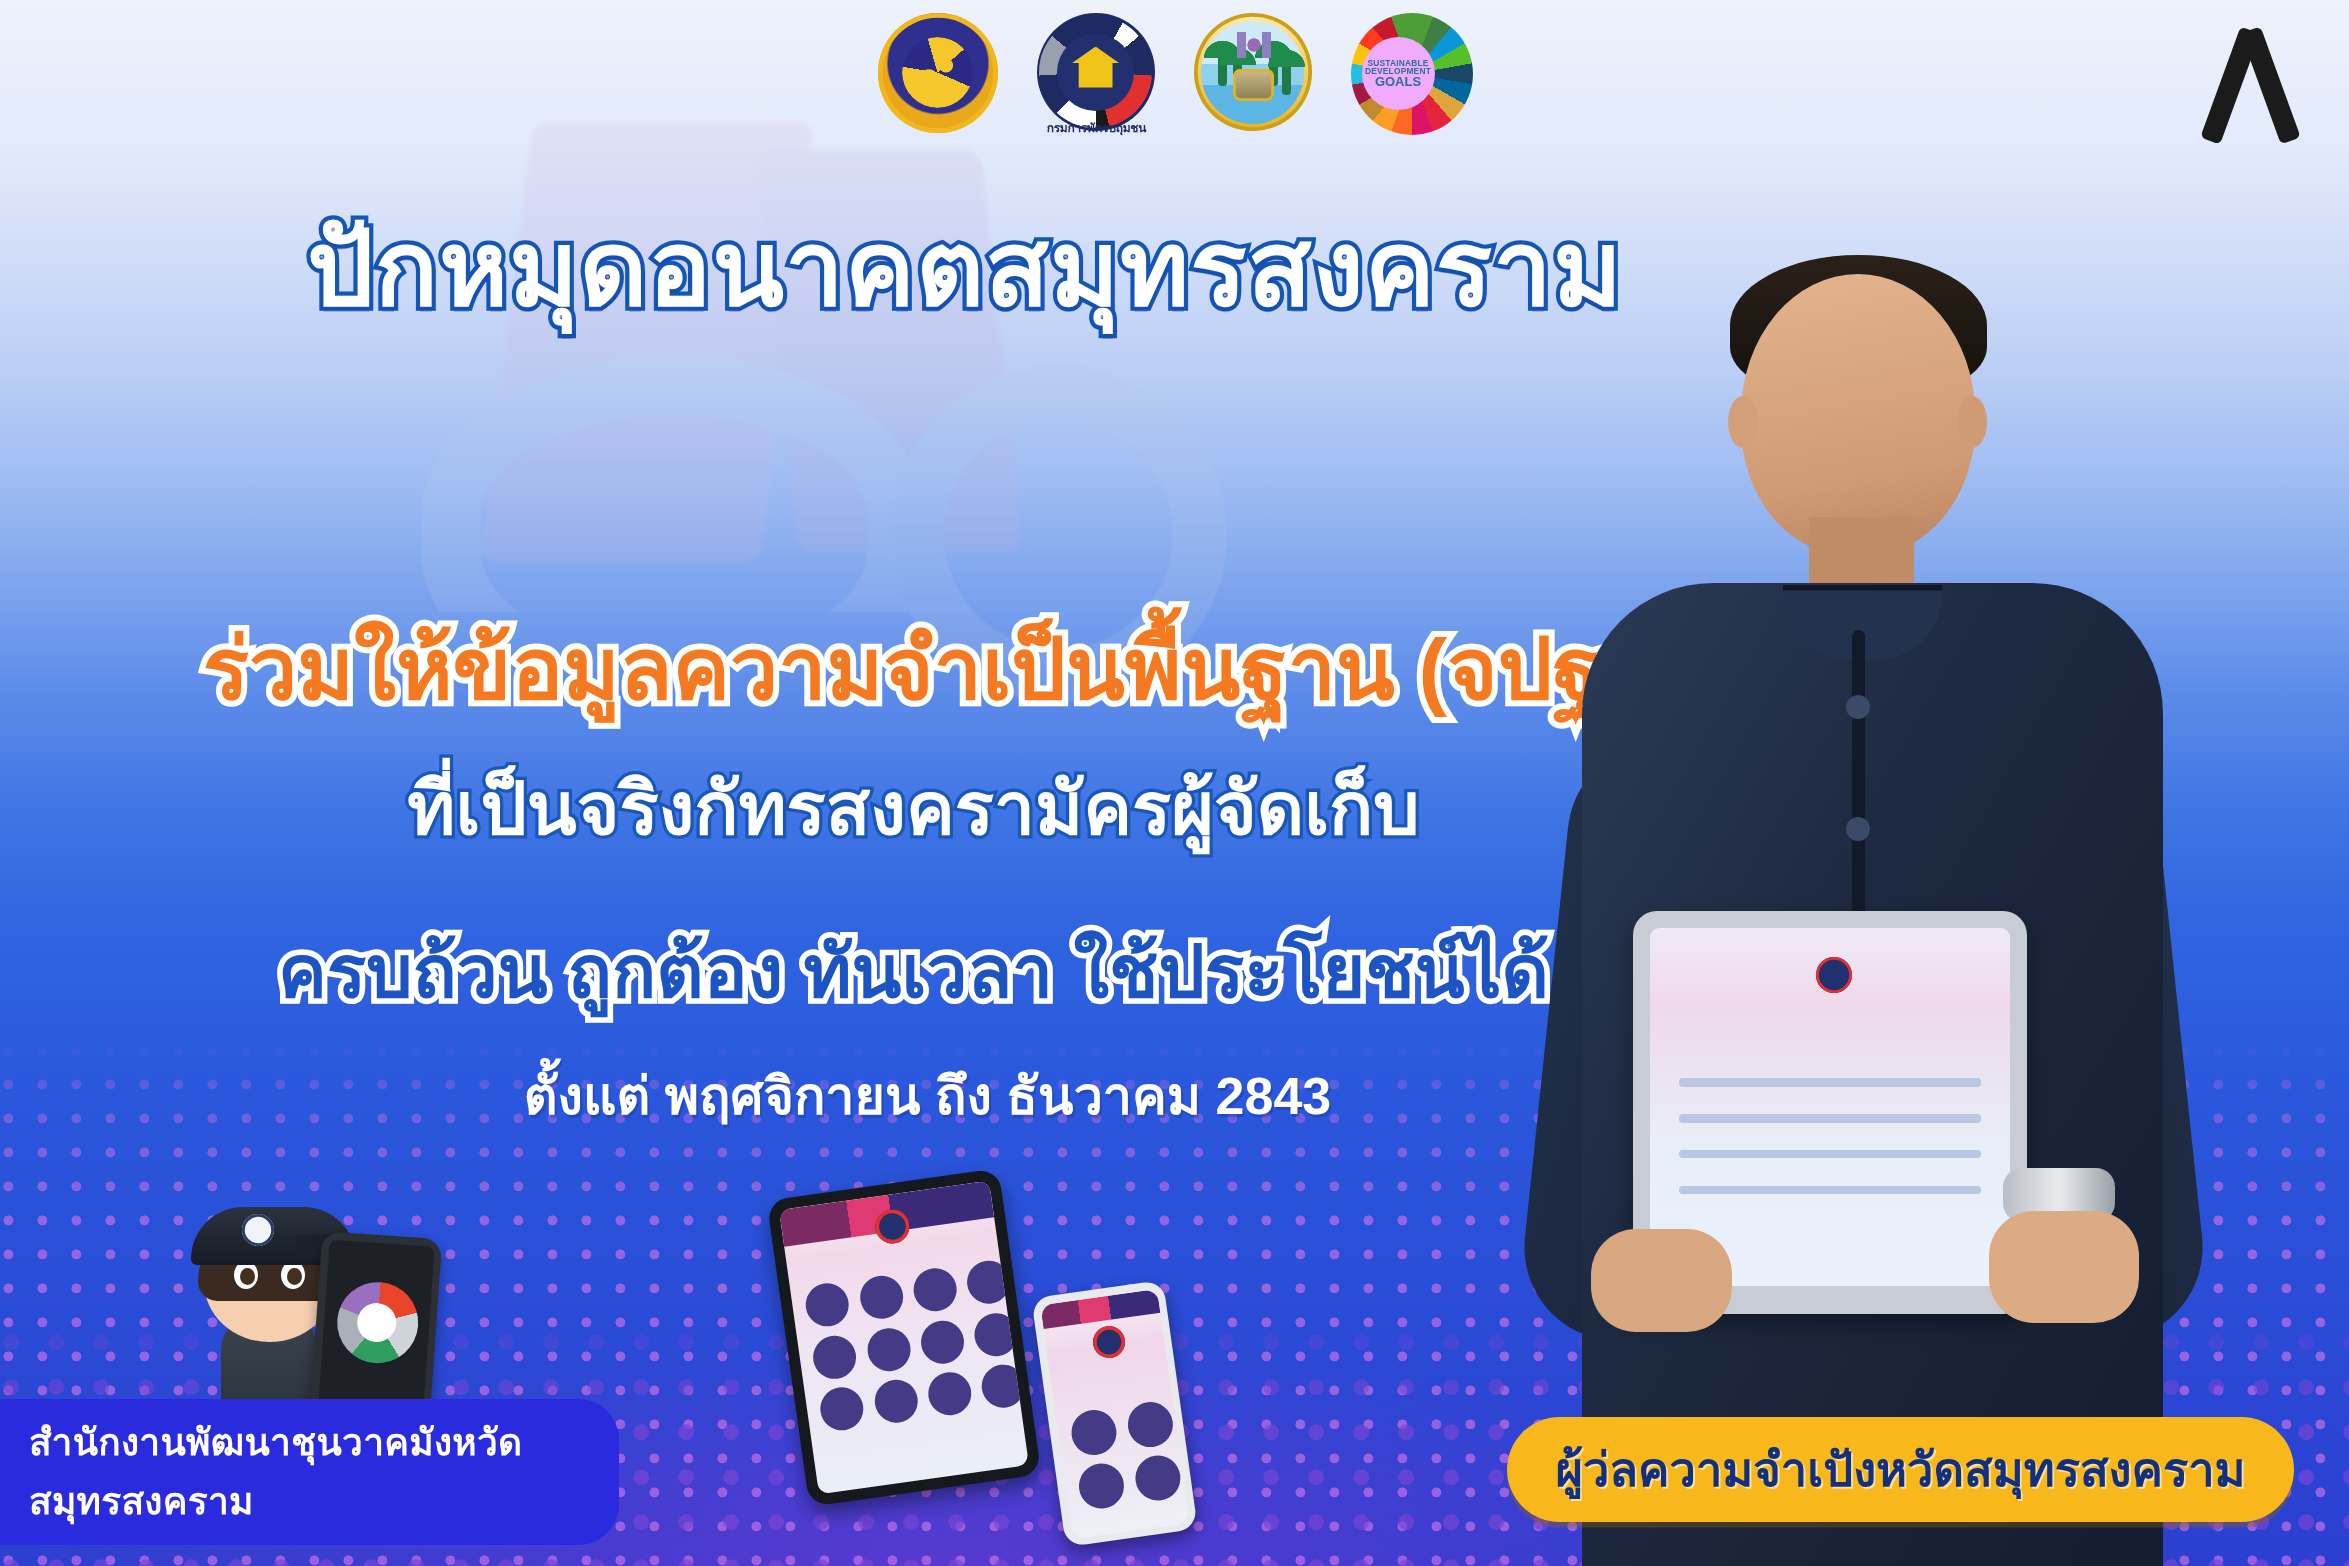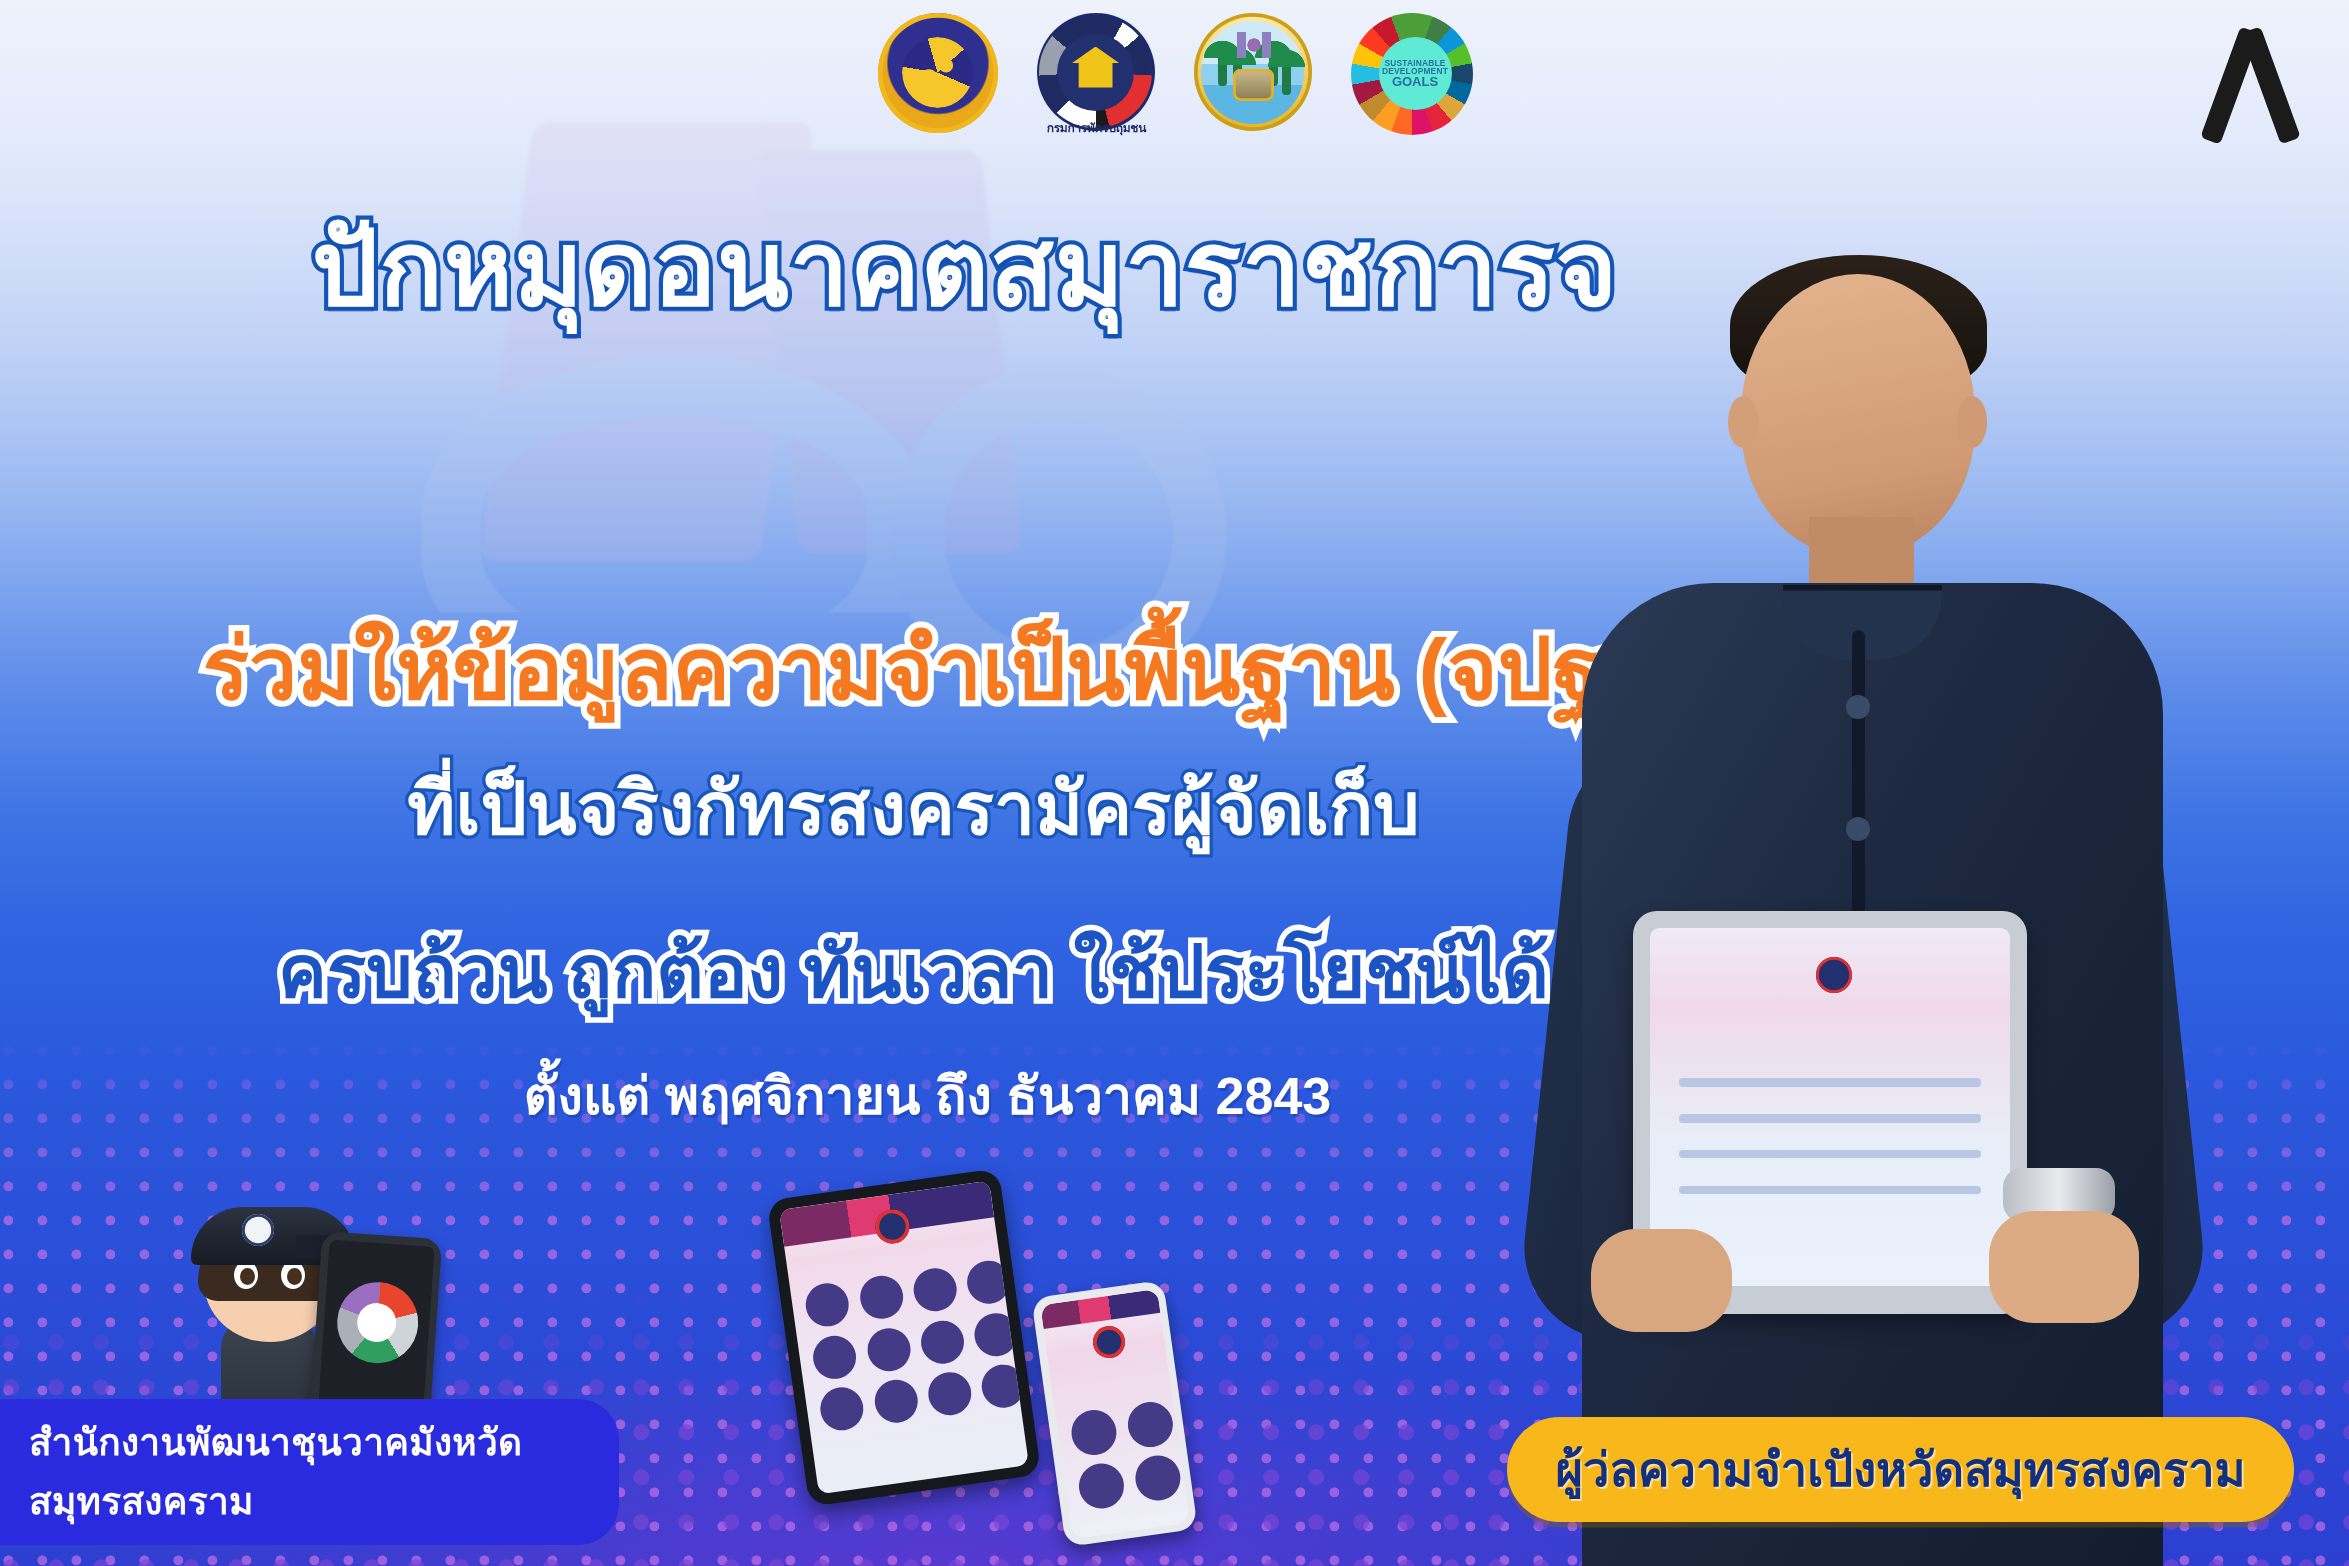--- a/index.html
+++ b/index.html
@@ -95,21 +95,21 @@
     background:radial-gradient(circle at 50% 50%, #9a6ab4 0 30%, transparent 32%),
                linear-gradient(90deg,#8e7fc0 0 26%, transparent 26% 74%, #8e7fc0 74% 100%);}
 
   .sdg{ width:122px;height:122px;border-radius:50%;background:#fff;overflow:hidden;}
   .sdg .wheel{position:absolute;inset:0;border-radius:50%;
     background:conic-gradient(#4c9f38 0 5.55%, #3f7e44 5.55% 11.1%, #0a97d9 11.1% 16.6%,
       #56c02b 16.6% 22.2%, #19486a 22.2% 27.7%, #00689d 27.7% 33.3%, #dda63a 33.3% 38.8%,
       #e5243b 38.8% 44.4%, #dd1367 44.4% 50%, #fd6925 50% 55.5%, #fd9d24 55.5% 61.1%,
       #bf8b2e 61.1% 66.6%, #a21942 66.6% 72.2%, #26bde2 72.2% 77.7%, #fcc30b 77.7% 83.3%,
       #ff3a21 83.3% 88.8%, #c5192d 88.8% 94.4%, #4c9f38 94.4% 100%);}
-  .sdg .hub{position:absolute;left:28px;top:24px;width:73px;height:73px;border-radius:50%;background:#5eead4;
+  .sdg .hub{position:absolute;left:11px;top:24px;width:73px;height:73px;border-radius:50%;background:#f0abfc;
     display:flex;flex-direction:column;justify-content:center;align-items:center;line-height:1;}
   .sdg .hub .s1{font-size:8.4px;font-weight:bold;color:#2b6ca3;letter-spacing:0.2px;}
   .sdg .hub .s2{font-size:13px;font-weight:bold;color:#2b6ca3;}
 
   
   .ribbon{position:absolute;right:56px;top:20.6px;width:90px;height:131px;}
   .ribbon i{position:absolute;left:36px;top:9.4px;width:20.6px;height:118px;background:#1b1b1b;
     border-radius:5.6px;transform-origin:50% 0;}
   .ribbon i:first-child{transform:rotate(20deg);}
   .ribbon i:last-child{transform:rotate(-20deg);}
@@ -301,21 +301,21 @@
       </div>
     </div>
   </div>
 
   <div class="ribbon">
     <i></i>
       <i></i>
   </div>
 
   <div class="headline">
-    <div class="hl1">ปักหมุดอนาคตสมุาราชการจ</div>
+    <div class="hl1">ปักหมุดอนาคตสมุทรสงคราม</div>
   </div>
 
   <div class="orange-line">ร่วมให้ข้อมูลความจำเป็นพื้นฐาน (จปฐ.)</div>
   <div class="sub2">ที่เป็นจริงกัทรสงครามัครผู้จัดเก็บ</div>
   <div class="sub3">ครบถ้วน ถูกต้อง ทันเวลา ใช้ประโยชน์ได้</div>
   <div class="dateline">ตั้งแต่ พฤศจิกายน ถึง ธันวาคม 2843</div>
 
   <div class="person">
     <div class="p-arm-l"></div>
     <div class="p-arm-r"></div>

